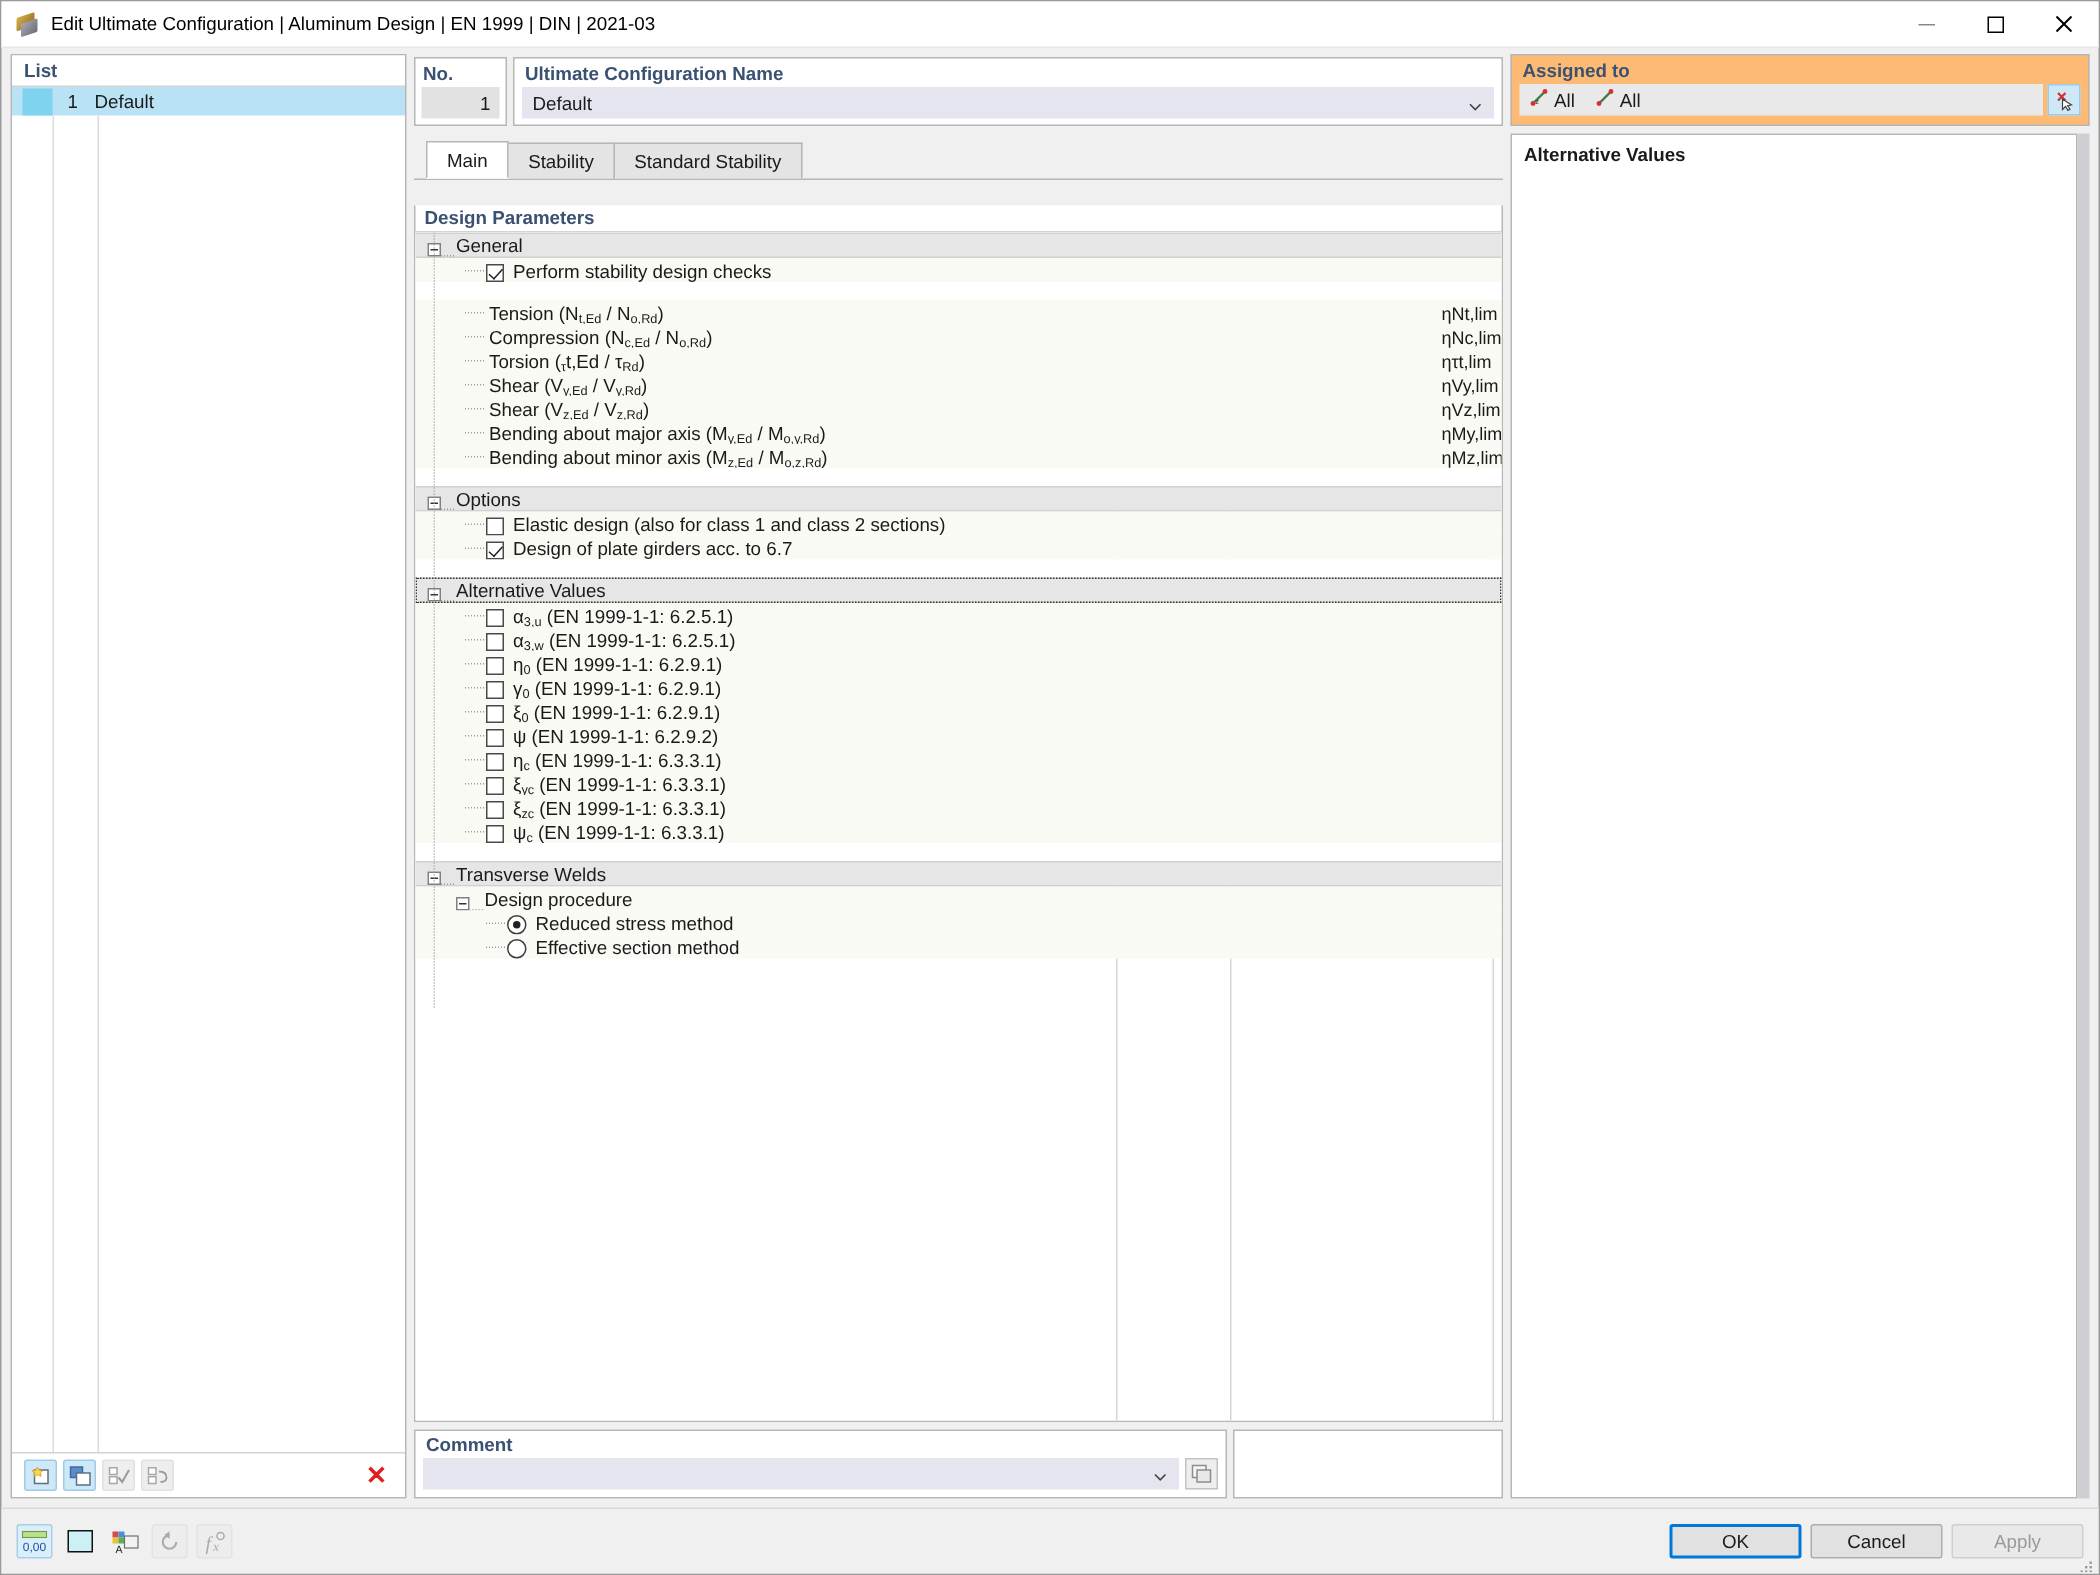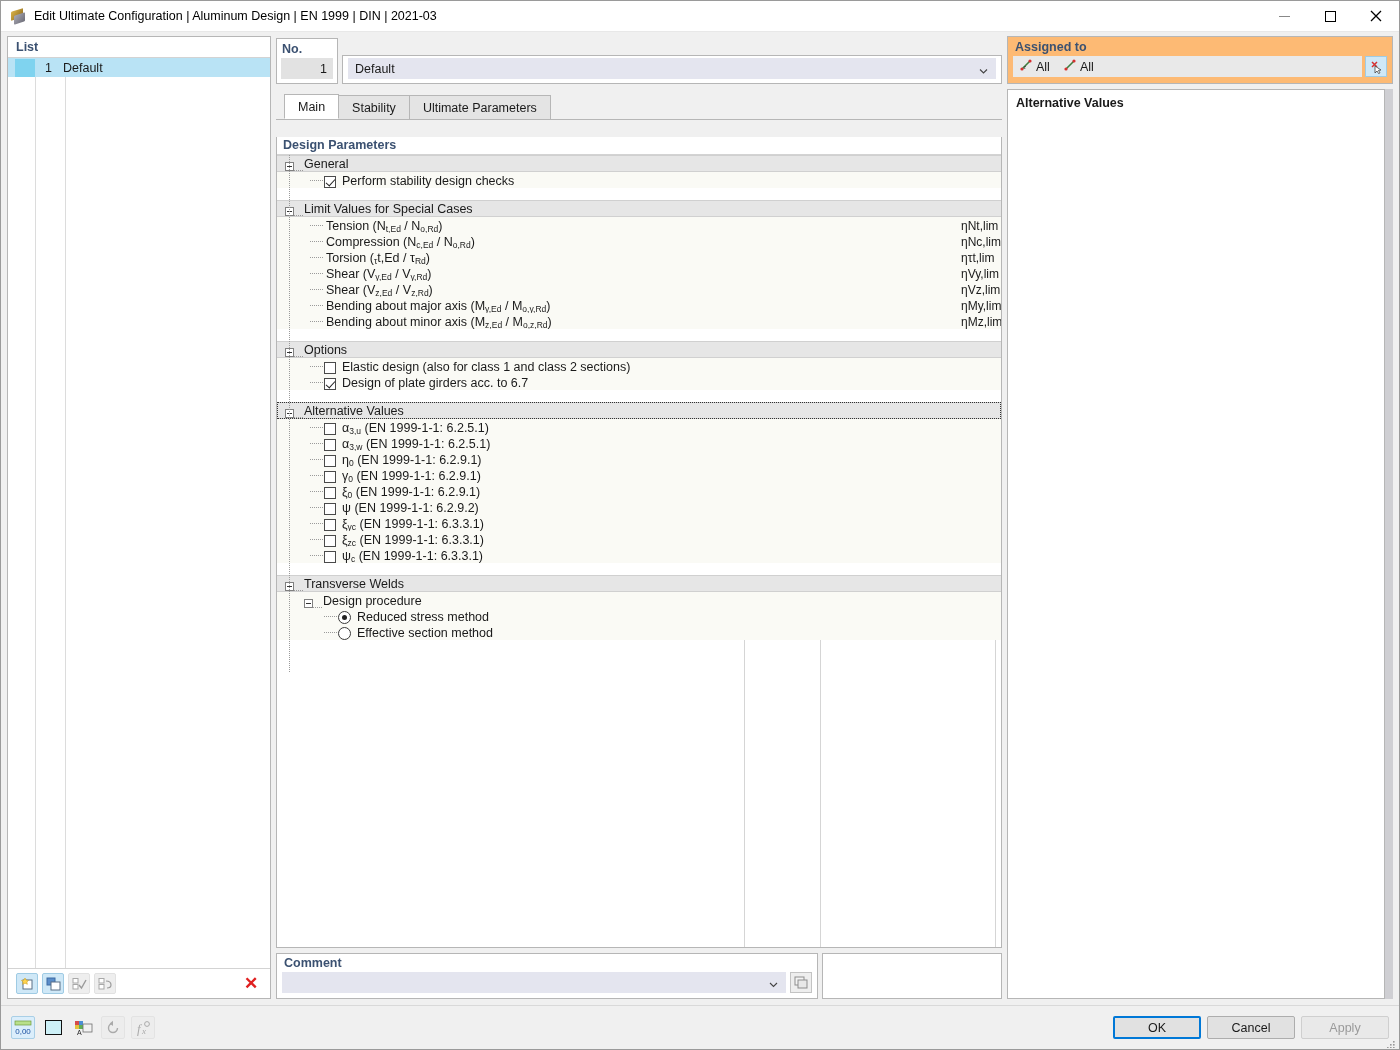--- a/index.html
+++ b/index.html
@@ -352,35 +352,36 @@
     </div>
 
     <div class="center">
 
       <div class="top-strip">
         <div class="no-box">
           <div class="lbl">No.</div>
           <div class="fld">1</div>
         </div>
         <div class="name-box">
+          <div class="lbl">Ultimate Configuration Name</div>
           <div class="combo">
             <span>Default</span>
             <span class="chev">
               <svg width="9" height="9" viewBox="0 0 9 9">
                   <path d="M1 3 L4.5 6.5 L8 3" stroke="#444" stroke-width="1.1" fill="none"></path>
                 </svg>
             </span>
           </div>
         </div>
       </div>
 
       <div class="tabstrip">
         <div class="tab active">Main</div>
         <div class="tab">Stability</div>
-        <div class="tab">Ultimate Parameters</div>
+        <div class="tab">Standard Stability</div>
       </div>
 
       <div class="panel-area">
         <div class="grid-panel">
           <div class="dp-title">Design Parameters</div>
           <div class="grid">
             <div class="gridlines">
               <div class="vline" style="left:467px; height:100%;"></div>
               <div class="vline" style="left:543px; height:100%;"></div>
               <div class="vline" style="left:718px; height:100%;"></div>
@@ -392,26 +393,20 @@
                   <span class="dots"></span>
                   <span class="label">General</span>
                 </div>
                 <div class="row item">
                   <span style="width:33px;flex:0 0 33px"></span>
                   <span class="treestub"></span>
                   <span class="cbx checked"></span>
                   <span class="label" style="margin-left:6px">Perform stability design checks</span>
                 </div>
                 <div class="row blank"></div>
-                <div class="row group">
-                  <span style="width:8px;flex:0 0 8px"></span>
-                  <span class="expander"></span>
-                  <span class="dots"></span>
-                  <span class="label">Limit Values for Special Cases</span>
-                </div>
                 <div class="row item">
                   <span style="width:33px;flex:0 0 33px"></span>
                   <span class="treestub"></span>
                   <span class="label" style="margin-left:2px">Tension (N<sub>t,Ed</sub> / N<sub>o,Rd</sub>)</span>
                   <span class="sym">ηNt,lim</span>
                 </div>
                 <div class="row item">
                   <span style="width:33px;flex:0 0 33px"></span>
                   <span class="treestub"></span>
                   <span class="label" style="margin-left:2px">Compression (N<sub>c,Ed</sub> / N<sub>o,Rd</sub>)</span>
@@ -501,20 +496,26 @@
                   <span style="width:33px;flex:0 0 33px"></span>
                   <span class="treestub"></span>
                   <span class="cbx"></span>
                   <span class="label" style="margin-left:6px">ξ<sub>0</sub> (EN 1999-1-1: 6.2.9.1)</span>
                 </div>
                 <div class="row item">
                   <span style="width:33px;flex:0 0 33px"></span>
                   <span class="treestub"></span>
                   <span class="cbx"></span>
                   <span class="label" style="margin-left:6px">ψ (EN 1999-1-1: 6.2.9.2)</span>
+                </div>
+                <div class="row item">
+                  <span style="width:33px;flex:0 0 33px"></span>
+                  <span class="treestub"></span>
+                  <span class="cbx"></span>
+                  <span class="label" style="margin-left:6px">η<sub>c</sub> (EN 1999-1-1: 6.3.3.1)</span>
                 </div>
                 <div class="row item">
                   <span style="width:33px;flex:0 0 33px"></span>
                   <span class="treestub"></span>
                   <span class="cbx"></span>
                   <span class="label" style="margin-left:6px">ξ<sub>yc</sub> (EN 1999-1-1: 6.3.3.1)</span>
                 </div>
                 <div class="row item">
                   <span style="width:33px;flex:0 0 33px"></span>
                   <span class="treestub"></span>

